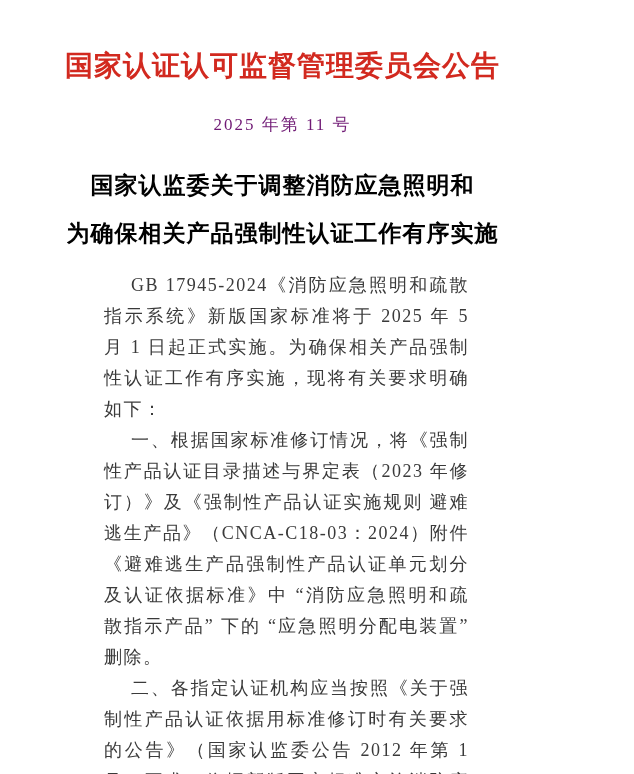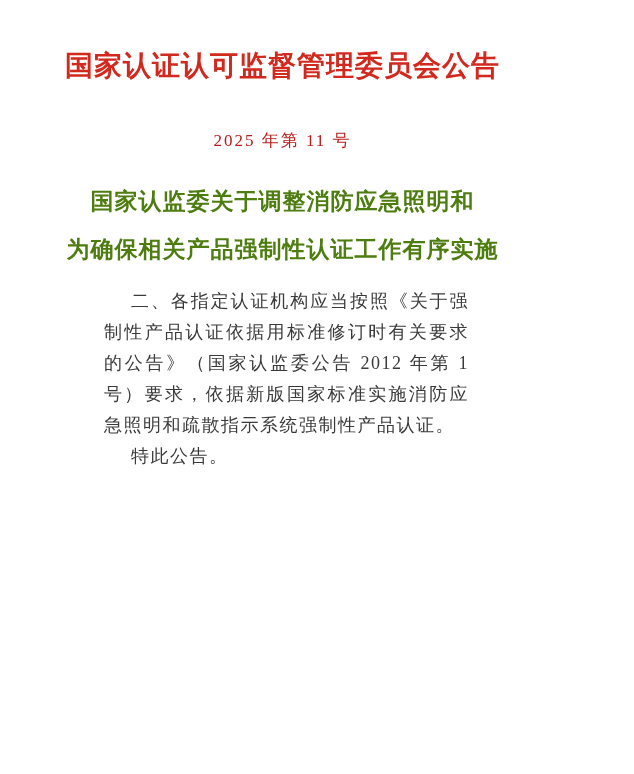--- a/index.html
+++ b/index.html
@@ -17,35 +17,35 @@
   .masthead {
     padding-top: 46px;
     text-align: center;
     font-size: 28px;
     font-weight: bold;
     letter-spacing: 1px;
     line-height: 40px;
     
   }
   .doc-number {
-    margin-top: 44px;
+    margin-top: 28px;
     text-align: center;
     font-size: 17px;
     letter-spacing: 2px;
     line-height: 22px;
-    color: #b91c1c;
+    color: #701a75;
   }
   .announcement-title {
     margin-top: 26px;
     text-align: center;
     font-size: 23px;
     font-weight: bold;
     line-height: 48px;
     letter-spacing: 1px;
-    color: #4d7c0f;
+    color: #000000;
   }
   .body-text {
     margin: 12px 96px 0 104px;
     font-size: 18px;
     line-height: 31px;
     letter-spacing: 1.5px;
     text-align: justify;
     color: #3a3a3a;
   }
   .body-text p {
@@ -61,17 +61,19 @@
   <div class="masthead" data-bind="document.masthead" data-bind-style="color:document.colors.masthead_red" style="color: rgb(210, 41, 31);">国家认证认可监督管理委员会公告</div>
 
   <div class="doc-number" data-bind="document.doc_number">2025 年第 11 号</div>
 
   <div class="announcement-title">
     <div data-bind="document.title_lines.0">国家认监委关于调整消防应急照明和</div>
     <div data-bind="document.title_lines.1">为确保相关产品强制性认证工作有序实施</div>
   </div>
 
   <div class="body-text">
+    <p data-bind="document.paragraphs.0">GB 17945-2024《消防应急照明和疏散指示系统》新版国家标准将于 2025 年 5 月 1 日起正式实施。为确保相关产品强制性认证工作有序实施，现将有关要求明确如下：</p>
+    <p data-bind="document.paragraphs.1">一、根据国家标准修订情况，将《强制性产品认证目录描述与界定表（2023 年修订）》及《强制性产品认证实施规则 避难逃生产品》（CNCA-C18-03：2024）附件《避难逃生产品强制性产品认证单元划分及认证依据标准》中 “消防应急照明和疏散指示产品” 下的 “应急照明分配电装置” 删除。</p>
     <p data-bind="document.paragraphs.2">二、各指定认证机构应当按照《关于强制性产品认证依据用标准修订时有关要求的公告》（国家认监委公告 2012 年第 1 号）要求，依据新版国家标准实施消防应急照明和疏散指示系统强制性产品认证。</p>
     <p data-bind="document.paragraphs.3">特此公告。</p>
   </div>
 
 </div>
 
 </body></html>

